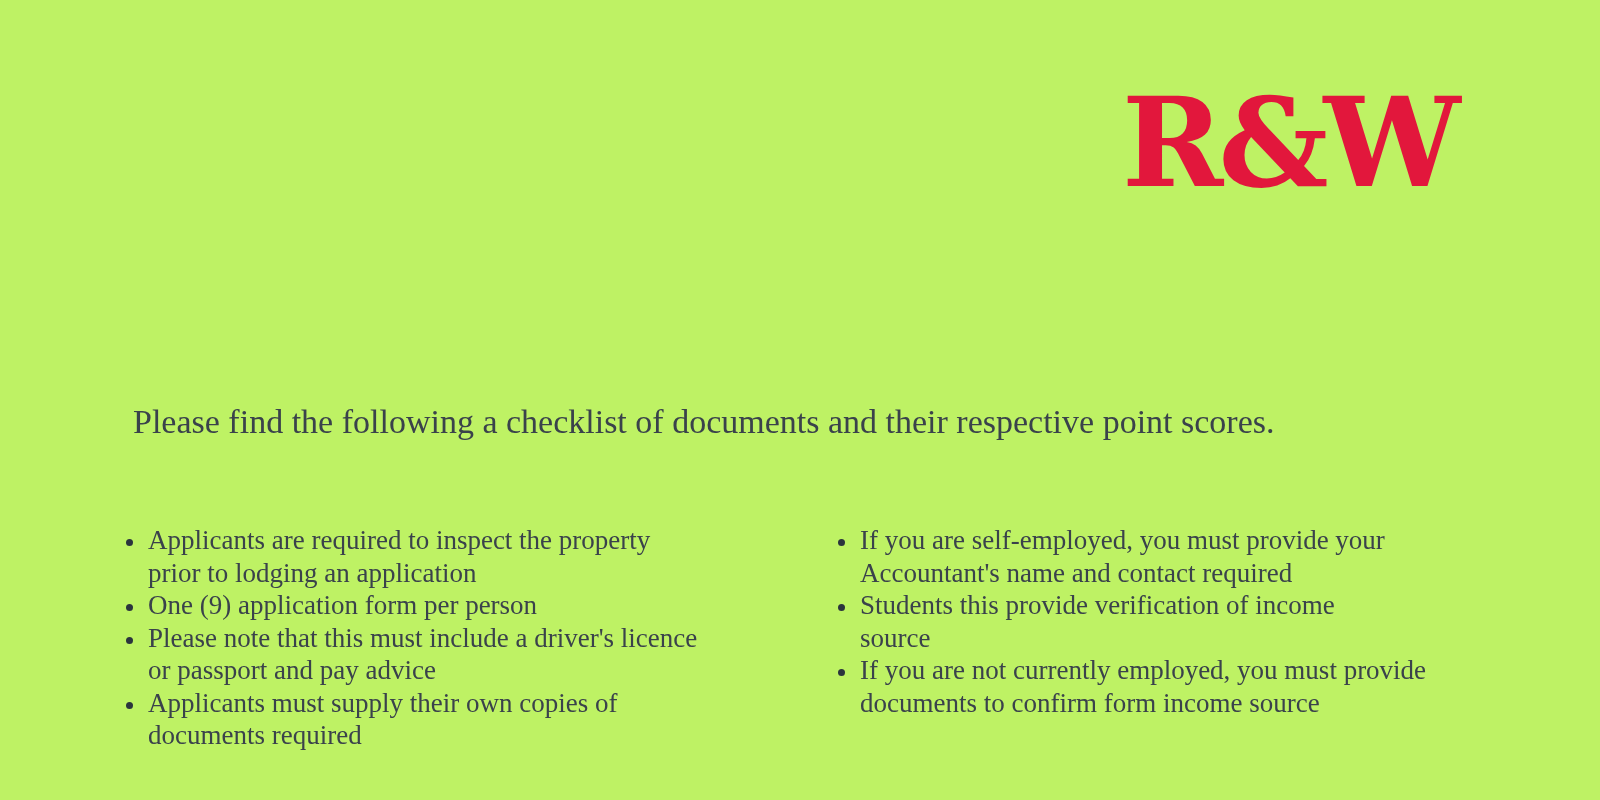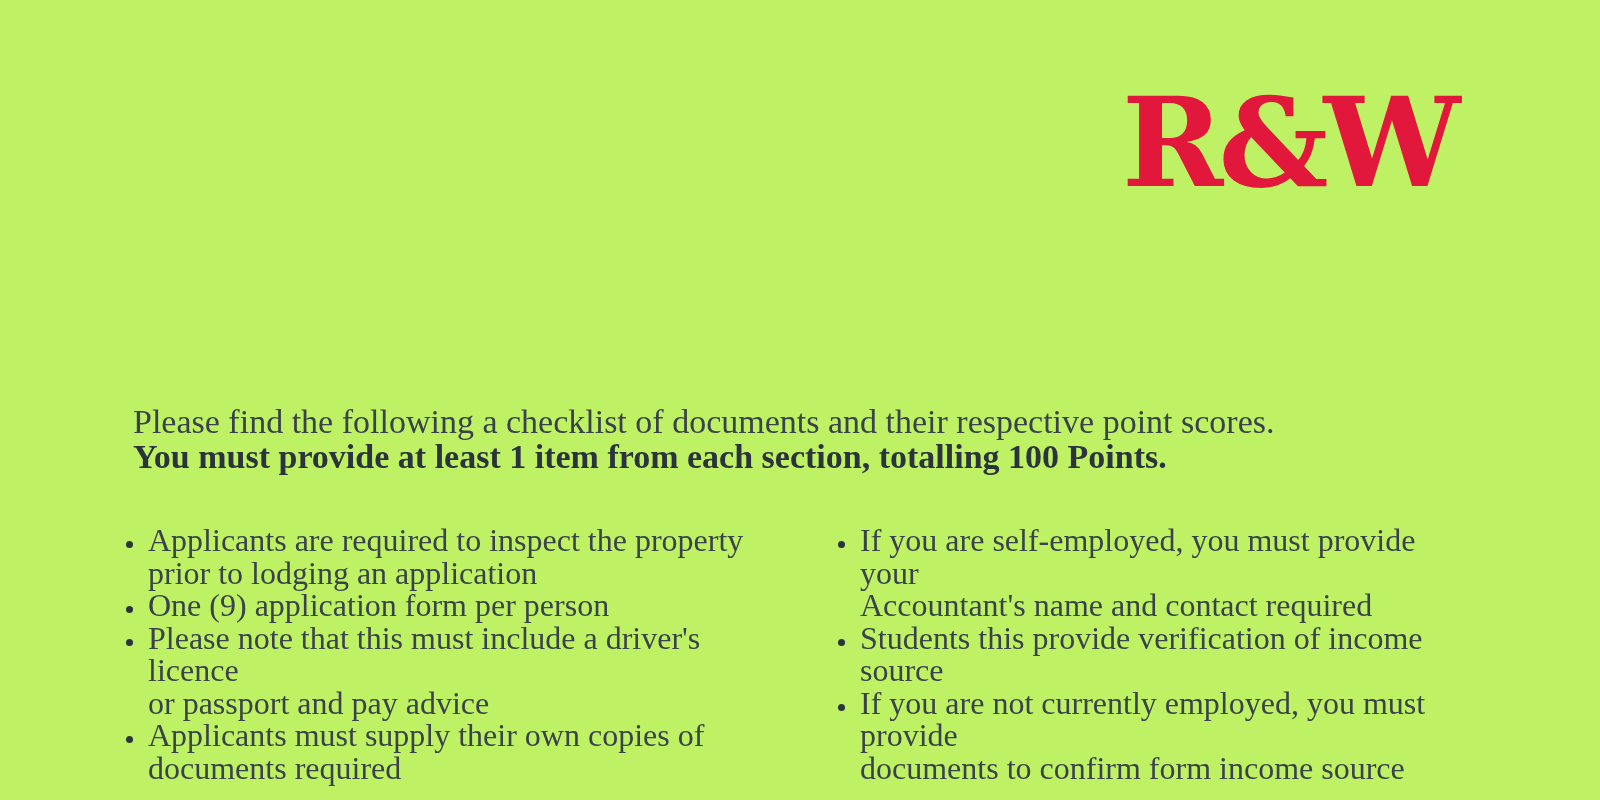--- a/index.html
+++ b/index.html
@@ -54,41 +54,40 @@
     left:112px;
     top:524px;
     width:1352px;
     display:flex;
     justify-content:space-between;
   }
   ul.col {
     width:640px;
     list-style:disc outside;
     padding-left:34px;
-    font-size:32px;
+    font-size:27px;
     line-height:32.5px;
     color:#3a424b;
   }
   ul.col li {
     white-space:pre-line;
     padding-left:2px;
   }
   ul.col li::marker {
     font-size:22px;
     color:#2b343d;
   }
 </style>
 </head>
 <body>
 
 <div class="page">
   <div class="logo" style="color: rgb(226, 23, 60);">R&amp;W</div>
   <div class="intro">
     <div class="intro-line">Please find the following a checklist of documents and their respective point scores.</div>
-    <div class="intro-line bold">You must provide at least 1 item from each section, totalling 100 Points.</div>
   </div>
   <div class="columns">
     <ul class="col">
         <li>Applicants are required to inspect the property
 prior to lodging an application</li>
         <li>One (9) application form per person</li>
         <li>Please note that this must include a driver's licence
 or passport and pay advice</li>
         <li>Applicants must supply their own copies of
 documents required</li>

